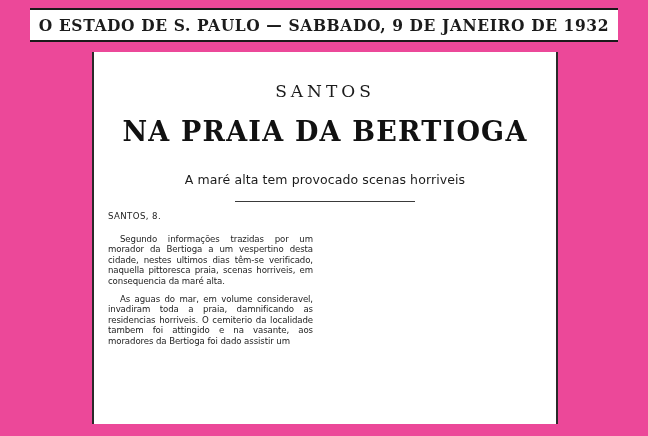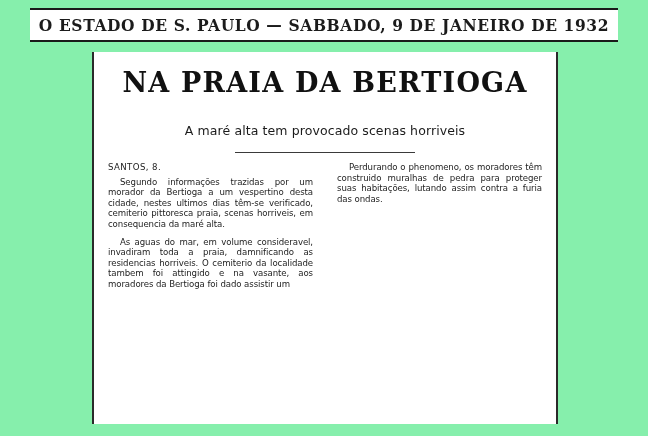--- a/index.html
+++ b/index.html
@@ -12,21 +12,21 @@
     height: 436px;
     overflow: hidden;
     font-family: "Liberation Serif", serif;
     color: #111;
   }
 
   .page {
     position: relative;
     width: 648px;
     height: 436px;
-    background: #86efac;
+    background: #ec4899;
   }
 
   
   .masthead {
     position: absolute;
     left: 30px;
     top: 8px;
     width: 588px;
     height: 30px;
     border-top: 2px solid #1a1a1a;
@@ -113,53 +113,53 @@
     text-align: justify;
     letter-spacing: -0.1px;
   }
   .col.left { padding-right: 12px; }
   .col.right { padding-left: 12px; }
 
   .dateline {
     font-family: "DejaVu Sans", sans-serif;
     font-size: 8.6px;
     letter-spacing: 0.4px;
-    margin-bottom: 4px;
+    margin-bottom: 12px;
   }
   .para {
     margin: 0 0 7px 0;
     text-indent: 12px;
   }
   .para.no-indent { text-indent: 0; }
 </style>
 </head>
 <body>
 
 <div class="page">
 
   <div class="masthead">
     <div class="masthead-text">O ESTADO DE S. PAULO — SABBADO, 9 DE JANEIRO DE 1932</div>
   </div>
 
   <div class="article">
 
+    <div class="kicker">SANTOS</div>
 
     <div class="headline">NA PRAIA DA BERTIOGA</div>
 
     <div class="subhead">A maré alta tem provocado scenas horriveis</div>
 
     <div class="rule"></div>
 
     <div class="columns">
 
       <div class="col left">
         <div class="dateline">SANTOS, 8.</div>
-        <p class="para">Segundo informações trazidas por um morador da Bertioga a um vespertino desta cidade, nestes ultimos dias têm-se verificado, cemiterio pittoresca praia, scenas horriveis, em consequencia da maré alta.</p>
+        <p class="para">Segundo informações trazidas por um morador da Bertioga a um vespertino desta cidade, nestes ultimos dias têm-se verificado, naquella pittoresca praia, scenas horriveis, em consequencia da maré alta.</p>
         <p class="para">As aguas do mar, em volume consideravel, invadiram toda a praia, damnificando as residencias horriveis. O cemiterio da localidade tambem foi attingido e na vasante, aos moradores da Bertioga foi dado assistir um</p>
       </div>
 
       <div class="col right">
-        <p class="para">Perdurando o phenomeno, os moradores têm construido muralhas de pedra para proteger suas habitações, lutando assim contra a furia das ondas.</p>
       </div>
 
     </div>
   </div>
 </div>
 
 </body></html>

